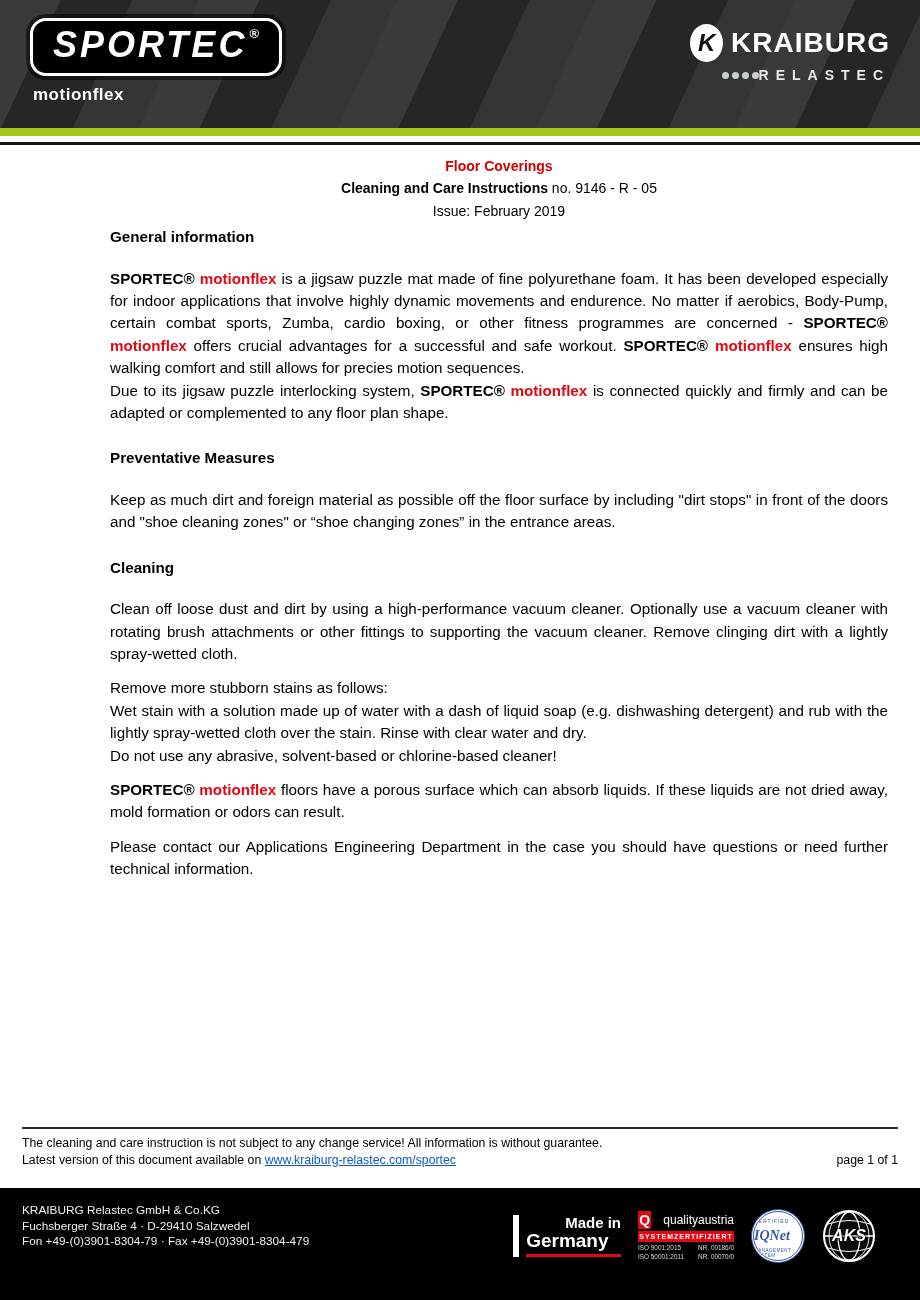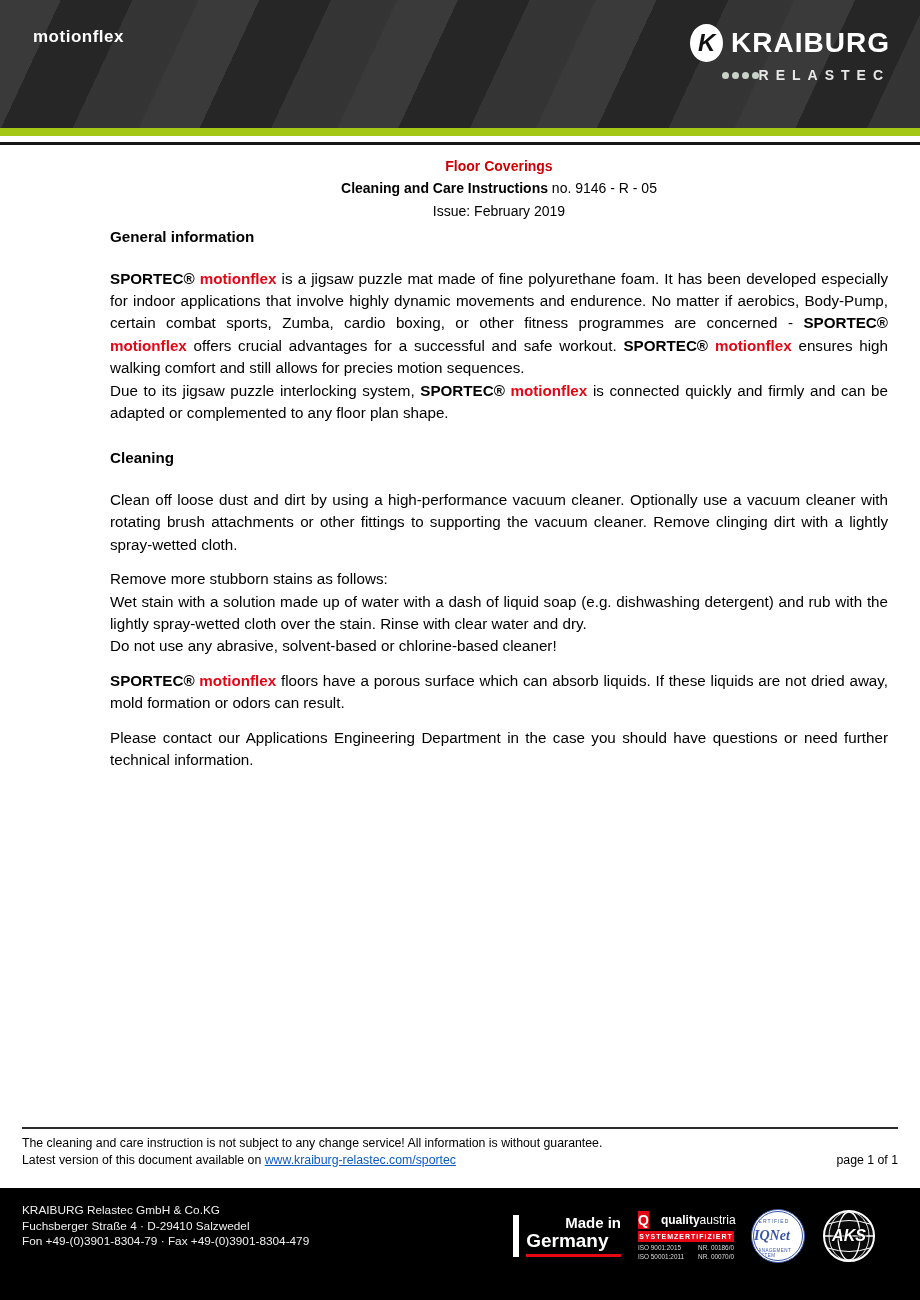--- a/index.html
+++ b/index.html
@@ -85,21 +85,21 @@
   .mig-text{color:#fff;font-weight:700;line-height:1.05;}
   .mig-line1{font-size:15px;margin-left:39px;}
   .mig-de{font-size:19px;}
   .mig-bar{height:3px;background:#e30613;margin-top:3px;}
 
   .qa{width:96px;}
   .qa-top{display:flex;align-items:center;gap:4px;}
   .qa-q{width:18px;height:18px;background:#e30613;color:#fff;font-weight:700;font-size:14px;
     display:flex;align-items:center;justify-content:center;}
   .qa-brand{color:#fff;font-size:12px;}
-  .qa-brand b{font-weight:700;margin-left:8px;}
+  .qa-brand b{font-weight:400;margin-left:8px;}
   .qa-band{margin-top:2px;background:#e30613;color:#fff;font-size:7px;font-weight:700;
     letter-spacing:1px;text-align:center;padding:2px 0;}
   .qa-iso{display:flex;justify-content:space-between;font-size:6.4px;line-height:8.5px;color:#ddd;margin-top:2px;}
 
   .iqnet{
     width:54px;height:54px;border-radius:50%;background:#fff;border:3px double #3a57a7;
     box-sizing:border-box;color:#3a57a7;overflow:hidden;
   }
   .iq-top{font-size:5px;letter-spacing:1px;margin-top:6px;}
   .iq-name{font-family:"Liberation Serif",serif;font-style:italic;font-weight:700;font-size:14px;margin-top:4px;}
@@ -110,20 +110,23 @@
     position:absolute;left:0;right:0;top:18px;text-align:center;color:#fff;
     font-weight:700;font-style:italic;font-size:16px;text-shadow:0 0 3px #000,0 0 3px #000;
   }
 </style>
 </head>
 <body>
 
 <div class="page">
 
   <div class="banner">
+    <div class="sportec-logo">
+      <span>SPORTEC</span><sup class="sportec-reg">®</sup>
+    </div>
     <div class="product-name">motionflex</div>
 
     <div class="kr-logo">
       <div class="kr-top">
         <div class="kr-k-circle">
             <span>K</span>
           </div>
         <div class="kr-name">KRAIBURG</div>
       </div>
       <div class="kr-bottom">
@@ -145,20 +148,22 @@
     <div class="doc-header">
       <div class="doc-cat">Floor Coverings</div>
       <div class="doc-title"><b>Cleaning and Care Instructions</b><span> no. 9146 - R - 05</span></div>
       <div class="doc-issue">Issue: February 2019</div>
     </div>
 
     <div class="doc-content">
         <h3 class="doc-heading">General information</h3>
         <p class="doc-para"><span class="bold ">SPORTEC® </span><span class="bold red">motionflex</span><span class=""> is a jigsaw puzzle mat made of fine polyurethane foam. It has been developed especially for indoor applications that involve highly dynamic movements and endurence. No matter if aerobics, Body-Pump, certain combat sports, Zumba, cardio boxing, or other fitness programmes are concerned - </span><span class="bold ">SPORTEC® </span><span class="bold red">motionflex</span><span class=""> offers crucial advantages for a successful and safe workout. </span><span class="bold ">SPORTEC® </span><span class="bold red">motionflex</span><span class=""> ensures high walking comfort and still allows for precies motion sequences.</span></p>
         <p class="doc-para"><span class="">Due to its jigsaw puzzle interlocking system, </span><span class="bold ">SPORTEC® </span><span class="bold red">motionflex</span><span class=""> is connected quickly and firmly and can be adapted or complemented to any floor plan shape.</span></p>
+        <h3 class="doc-heading">Preventative Measures</h3>
+        <p class="doc-para"><span class="">Keep as much dirt and foreign material as possible off the floor surface by including "dirt stops" in front of the doors and "shoe cleaning zones" or “shoe changing zones” in the entrance areas.</span></p>
         <h3 class="doc-heading">Cleaning</h3>
         <p class="doc-para"><span class="">Clean off loose dust and dirt by using a high-performance vacuum cleaner. Optionally use a vacuum cleaner with rotating brush attachments or other fittings to supporting the vacuum cleaner. Remove clinging dirt with a lightly spray-wetted cloth.</span></p>
         <p class="doc-para space-before"><span class="">Remove more stubborn stains as follows:</span></p>
         <p class="doc-para"><span class="">Wet stain with a solution made up of water with a dash of liquid soap (e.g. dishwashing detergent) and rub with the lightly spray-wetted cloth over the stain. Rinse with clear water and dry.</span></p>
         <p class="doc-para"><span class="">Do not use any abrasive, solvent-based or chlorine-based cleaner!</span></p>
         <p class="doc-para space-before"><span class="bold ">SPORTEC® </span><span class="bold red">motionflex</span><span class=""> floors have a porous surface which can absorb liquids. If these liquids are not dried away, mold formation or odors can result.</span></p>
         <p class="doc-para space-before"><span class="">Please contact our Applications Engineering Department in the case you should have questions or need further technical information.</span></p>
       </div>
   </div>
 

